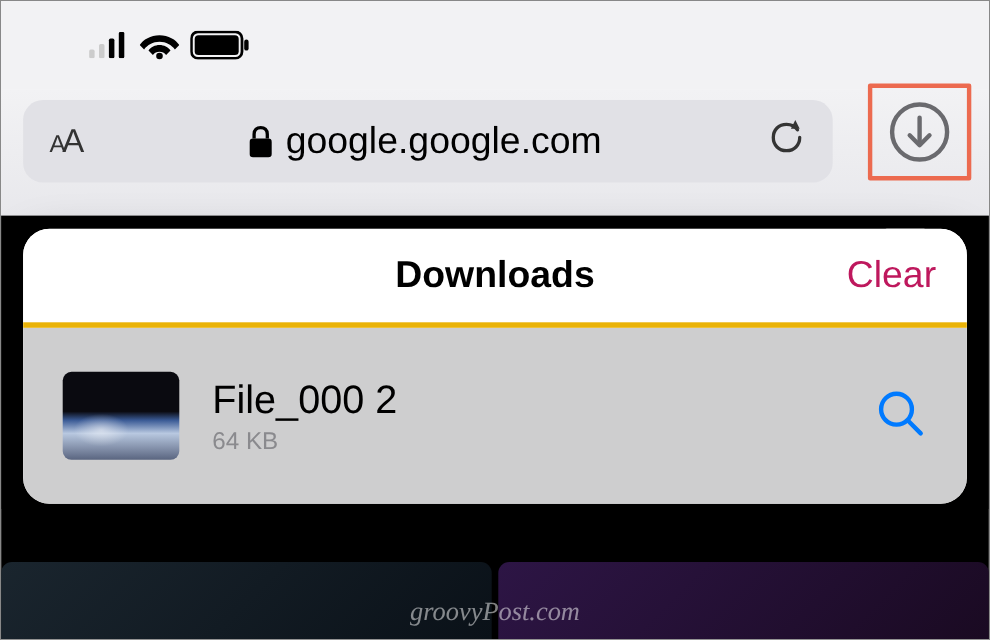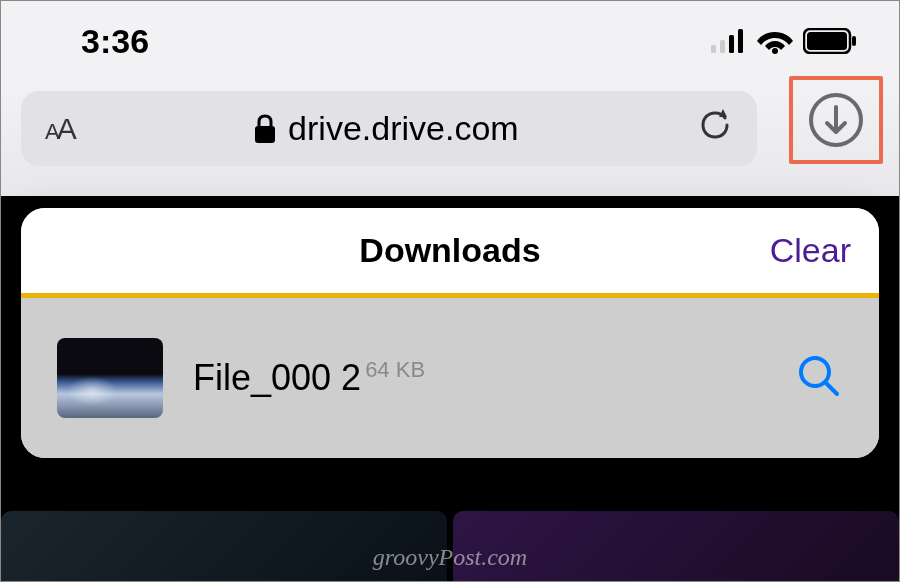--- a/index.html
+++ b/index.html
@@ -161,21 +161,21 @@
       flex: 1;
       text-align: center;
       font-size: 34px;
       font-weight: 600;
       color: #000;
     }
     .clear-btn {
       position: absolute;
       right: 28px;
       font-size: 34px;
-      color: #4c1d95;
+      color: #be185d;
       font-weight: 400;
     }
     .download-item {
       height: 160px;
       background: #cececf;
       display: flex;
       align-items: center;
       padding: 0 36px;
       gap: 30px;
     }
@@ -193,21 +193,21 @@
       bottom: 12px;
       left: 10px;
       width: 50px;
       height: 30px;
       background: radial-gradient(ellipse at center, rgba(255,255,255,0.5), transparent 70%);
       border-radius: 50%;
     }
     .file-info {
       flex: 1;
       display: flex;
-      flex-direction: row;
+      flex-direction: column;
       gap: 4px;
     }
     .file-name {
       font-size: 36px;
       color: #000;
       font-weight: 400;
     }
     .file-size {
       font-size: 22px;
       color: #8a8a8e;
@@ -227,21 +227,20 @@
       font-style: italic;
       z-index: 100;
     }
   </style>
 </head>
 <body>
 
 <div class="device-frame">
 
   <div class="status-bar">
-    <div class="status-time">3:36</div>
     <div class="status-icons">
       <svg width="36" height="24" viewBox="0 0 36 24">
         <rect x="0" y="16" width="5" height="8" rx="1.5" fill="#ccc"></rect>
         <rect x="9" y="11" width="5" height="13" rx="1.5" fill="#ccc"></rect>
         <rect x="18" y="6" width="5" height="18" rx="1.5" fill="#000"></rect>
         <rect x="27" y="0" width="5" height="24" rx="1.5" fill="#000"></rect>
       </svg>
       <svg width="36" height="26" viewBox="0 0 36 26">
         <path d="M18 4 C10 4 3 8 0 13 L4 17 C7 13 12 10 18 10 C24 10 29 13 32 17 L36 13 C33 8 26 4 18 4 Z" fill="#000"></path>
         <path d="M18 13 C14 13 10 15 8 18 L12 22 C13.5 20 15.5 19 18 19 C20.5 19 22.5 20 24 22 L28 18 C26 15 22 13 18 13 Z" fill="#000"></path>
@@ -256,21 +255,21 @@
   </div>
 
   <div class="toolbar">
     <div class="address-bar">
       <div class="text-size-btn"><span class="small-a">A</span>A</div>
       <div class="url-area">
         <svg width="22" height="30" viewBox="0 0 22 30">
           <rect x="1" y="12" width="20" height="17" rx="3" fill="#000"></rect>
           <path d="M5 12 V8 C5 4 7.5 2 11 2 C14.5 2 17 4 17 8 V12" fill="none" stroke="#000" stroke-width="3"></path>
         </svg>
-        <span class="url-text">drive.drive.com</span>
+        <span class="url-text">google.google.com</span>
       </div>
       <div class="reload-btn">
         <svg width="34" height="38" viewBox="0 0 34 38">
           <path d="M28 19 C28 26 23 31 16 31 C9 31 4 26 4 19 C4 12 9 7 16 7 C20 7 24 9 26 12" fill="none" stroke="#343434" stroke-width="3" stroke-linecap="round"></path>
           <path d="M24 3 L28 11 L20 11 Z" fill="#343434"></path>
         </svg>
       </div>
     </div>
 
     <div class="downloads-btn-wrapper">

